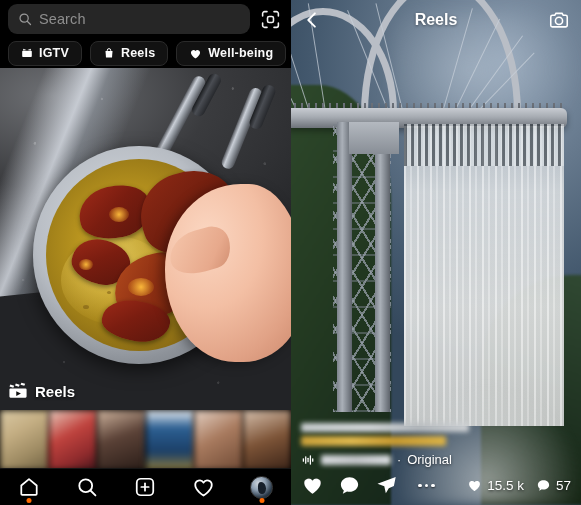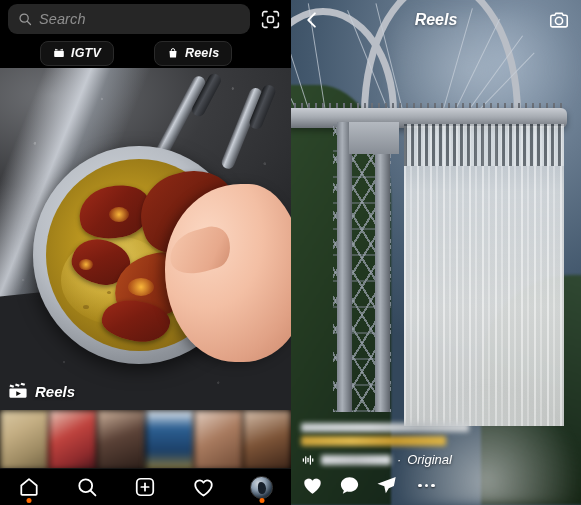--- a/index.html
+++ b/index.html
@@ -7,21 +7,20 @@
   html, body {
     width: 581px; height: 505px;
     background: #000;
     font-family: "Liberation Sans", sans-serif;
     overflow: hidden;
   }
   .screen {
     position: relative;
     width: 581px; height: 505px;
     display: flex;
-    font-style: italic;
   }
 
   
   .panel-left {
     position: relative;
     width: 291px; height: 505px;
     background: #000;
     overflow: hidden;
     flex: 0 0 291px;
   }
@@ -66,21 +65,20 @@
     height: 25px;
     background: #121212;
     border: 1px solid #2a2a2a;
     border-radius: 8px;
     display: flex;
     align-items: center;
     gap: 6px;
     padding: 0 12px;
     flex: 0 0 auto;
     white-space: nowrap;
-    margin-left: 32px;
   }
   .chip-label {
     color: #fafafa;
     font-size: 12.5px;
     font-weight: bold;
     letter-spacing: .2px;
   }
 
   
   .explore-media {
@@ -520,20 +518,28 @@
         <span class="chip-label">IGTV</span>
       </div>
       <div class="chip">
         <span>
           <svg class="ico" width="12" height="12" viewBox="0 0 24 24" fill="#fff">
             <path d="M5 8h14l-1 13H6L5 8z"></path>
             <path d="M8.6 8V6.6a3.4 3.4 0 0 1 6.8 0V8" fill="none" stroke="#fff" stroke-width="1.9"></path>
           </svg>
         </span>
         <span class="chip-label">Reels</span>
+      </div>
+      <div class="chip">
+        <span>
+          <svg class="ico" width="13" height="13" viewBox="0 0 24 24" fill="#fff">
+            <path d="M12 21s-8.4-5.2-8.4-11A4.8 4.8 0 0 1 12 7.2 4.8 4.8 0 0 1 20.4 10c0 5.8-8.4 11-8.4 11z"></path>
+          </svg>
+        </span>
+        <span class="chip-label">Well-being</span>
       </div>
 
     </div>
 
     <div class="explore-media">
       <div class="counter-bg"></div>
       <div class="counter-shine"></div>
       <div class="counter-spots"></div>
 
       <div class="utensil" style="left:196px; top:6px; height:96px; transform: rotate(28deg);"></div>
@@ -705,16 +711,30 @@
               <path d="M21.6 3.2L2.6 10.2l7.1 2.6 1.6 7.4 3.1-5.4 5.3-2.4z"></path>
             </svg>
           </span>
           <span class="dots-btn">
             <span class="dot"></span>
             <span class="dot"></span>
             <span class="dot"></span>
           </span>
         </div>
 
+        <div class="actions-right">
+          <span class="stat">
+            <svg class="ico" width="15" height="15" viewBox="0 0 24 24" fill="#fff">
+              <path d="M12 20.8S3.3 15.3 3.3 9.5A4.7 4.7 0 0 1 12 6.9a4.7 4.7 0 0 1 8.7 2.6c0 5.8-8.7 11.3-8.7 11.3z"></path>
+            </svg>
+            <span class="stat-text">15.5 k</span>
+          </span>
+          <span class="stat">
+            <svg class="ico" width="15" height="15" viewBox="0 0 24 24" fill="#fff">
+              <path d="M12 3.6c5 0 9 3.3 9 7.4s-4 7.4-9 7.4a11 11 0 0 1-2.6-.3L5 20.4l1.1-3.4C4.2 15.6 3 13.4 3 11c0-4.1 4-7.4 9-7.4z"></path>
+            </svg>
+            <span class="stat-text">57</span>
+          </span>
+        </div>
       </div>
     </div>
   </div>
 </div>
 
 </body></html>

